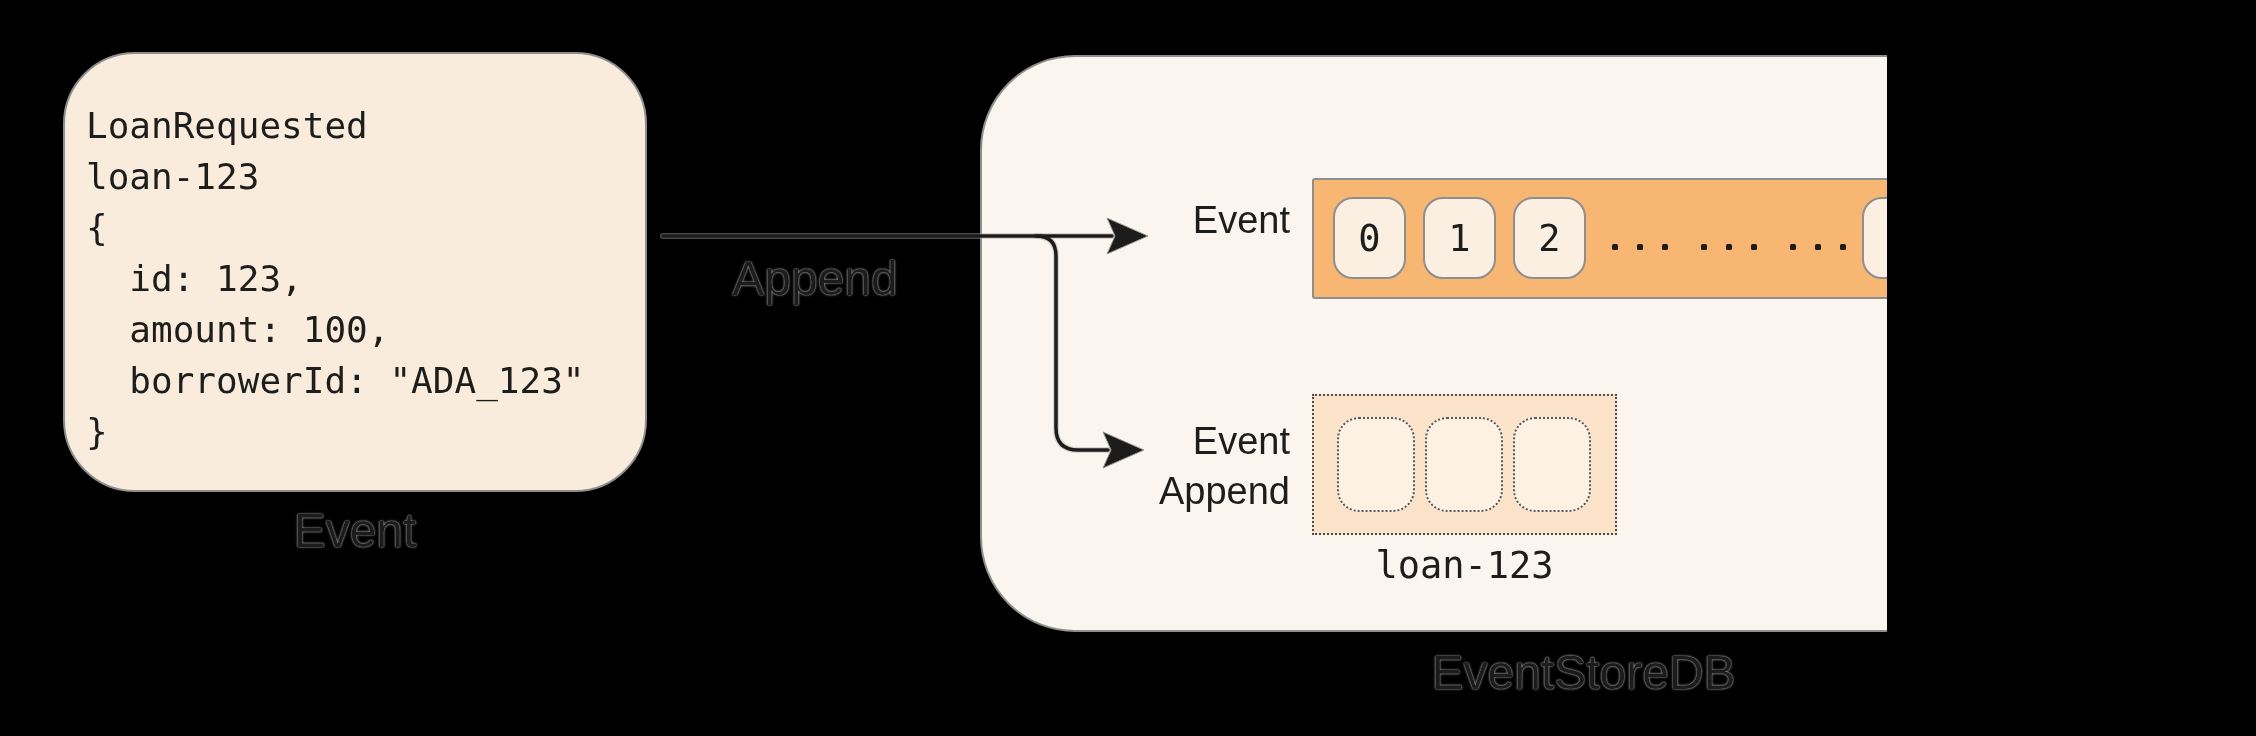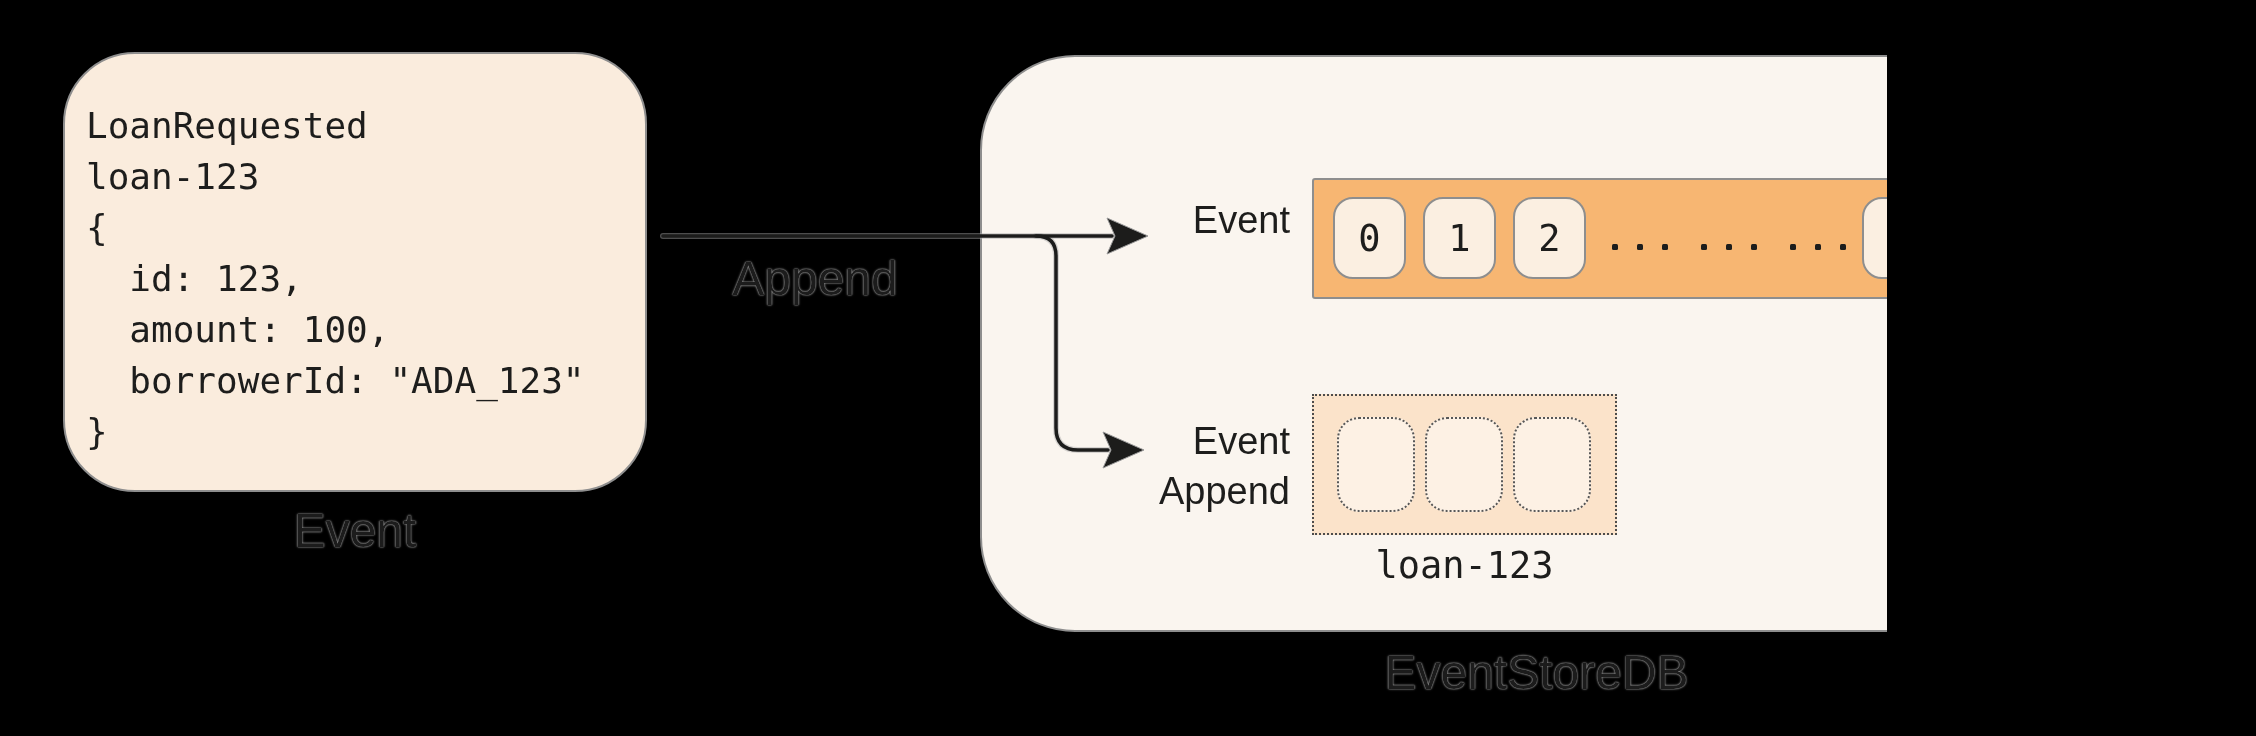--- a/index.html
+++ b/index.html
@@ -22,21 +22,21 @@
     font-size:36px; line-height:51px; color:var(--ink,#1d1d1c);
   }
   
   .caption{
     position:absolute; text-align:center; font-size:48px; line-height:46px;
     color:#1c1c1c;
     text-shadow:0 0 1.5px rgba(245,245,245,.85), 0 0 3px rgba(175,175,175,.45);
   }
   .event-caption{left:63px; top:508px; width:584px;}
   .append-label{left:705px; top:256px; width:220px;}
-  .db-caption{left:933px; top:650px; width:1207px;}
+  .db-caption{left:980px; top:650px; width:1207px;}
   
   svg.arrows{position:absolute; left:0; top:0; z-index:5; pointer-events:none;}
   .arrow-halo{fill:none; stroke:#ababab; stroke-width:6; opacity:.45; stroke-linecap:round;}
   .arrow-ink{fill:none; stroke:#1c1c1b; stroke-width:3.5; stroke-linecap:round;}
   .arrow-head{fill:#1c1c1b; stroke:#9a9a9a; stroke-width:1;}
   
   .db-box{
     position:absolute; left:980px; top:55px; width:1207px; height:577px;
     box-sizing:border-box; border:2.5px solid var(--border_gray,#8e8e8e);
     border-radius:95px; background:var(--db_fill,#faf5ef);

